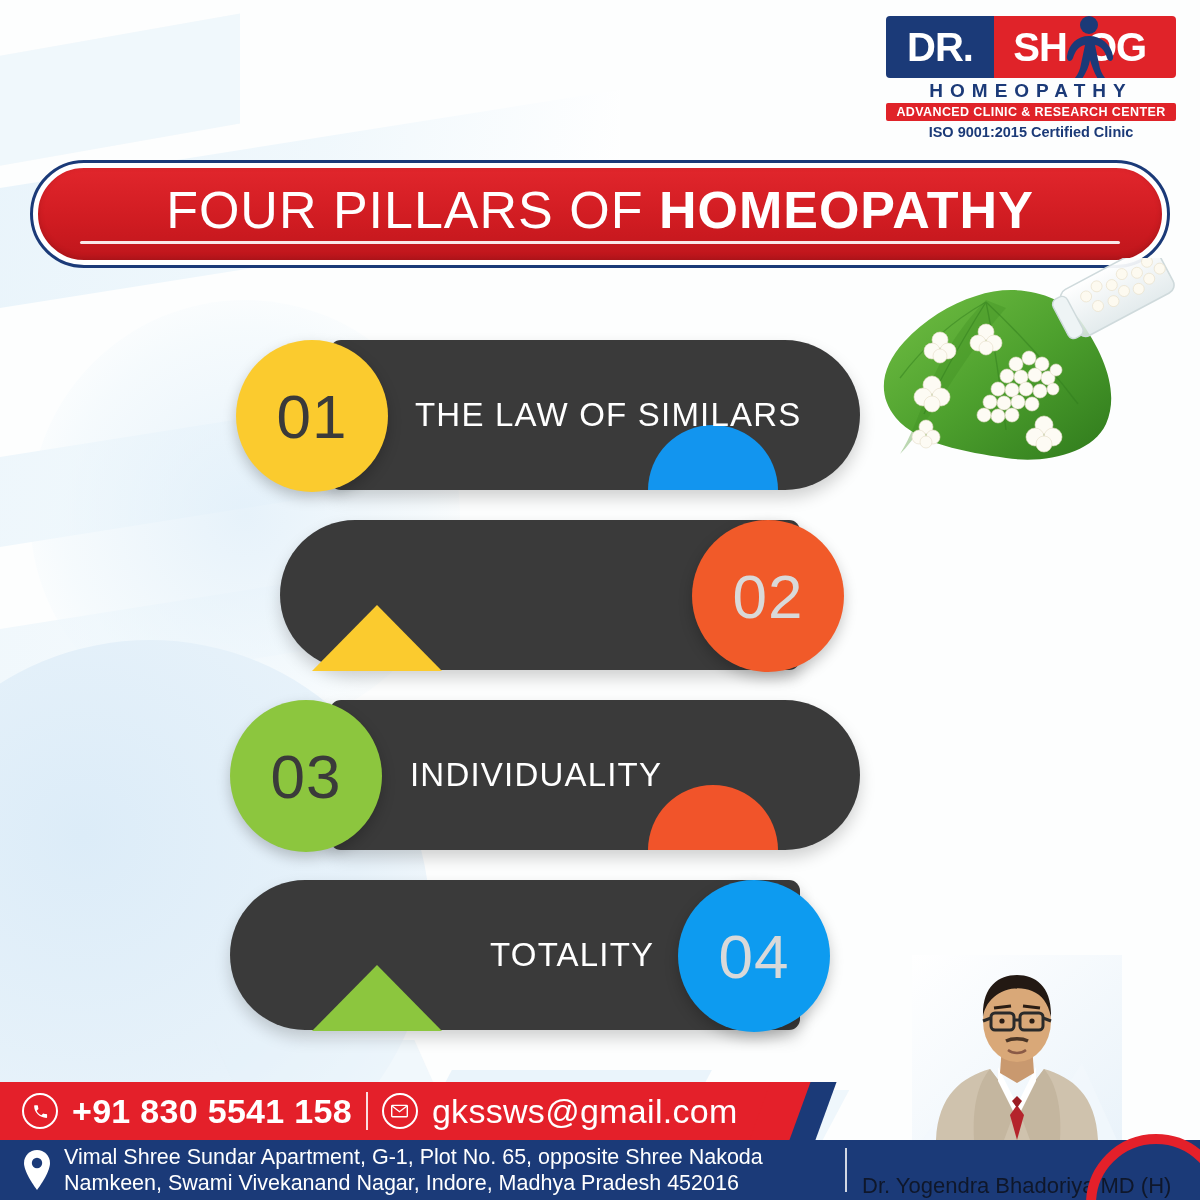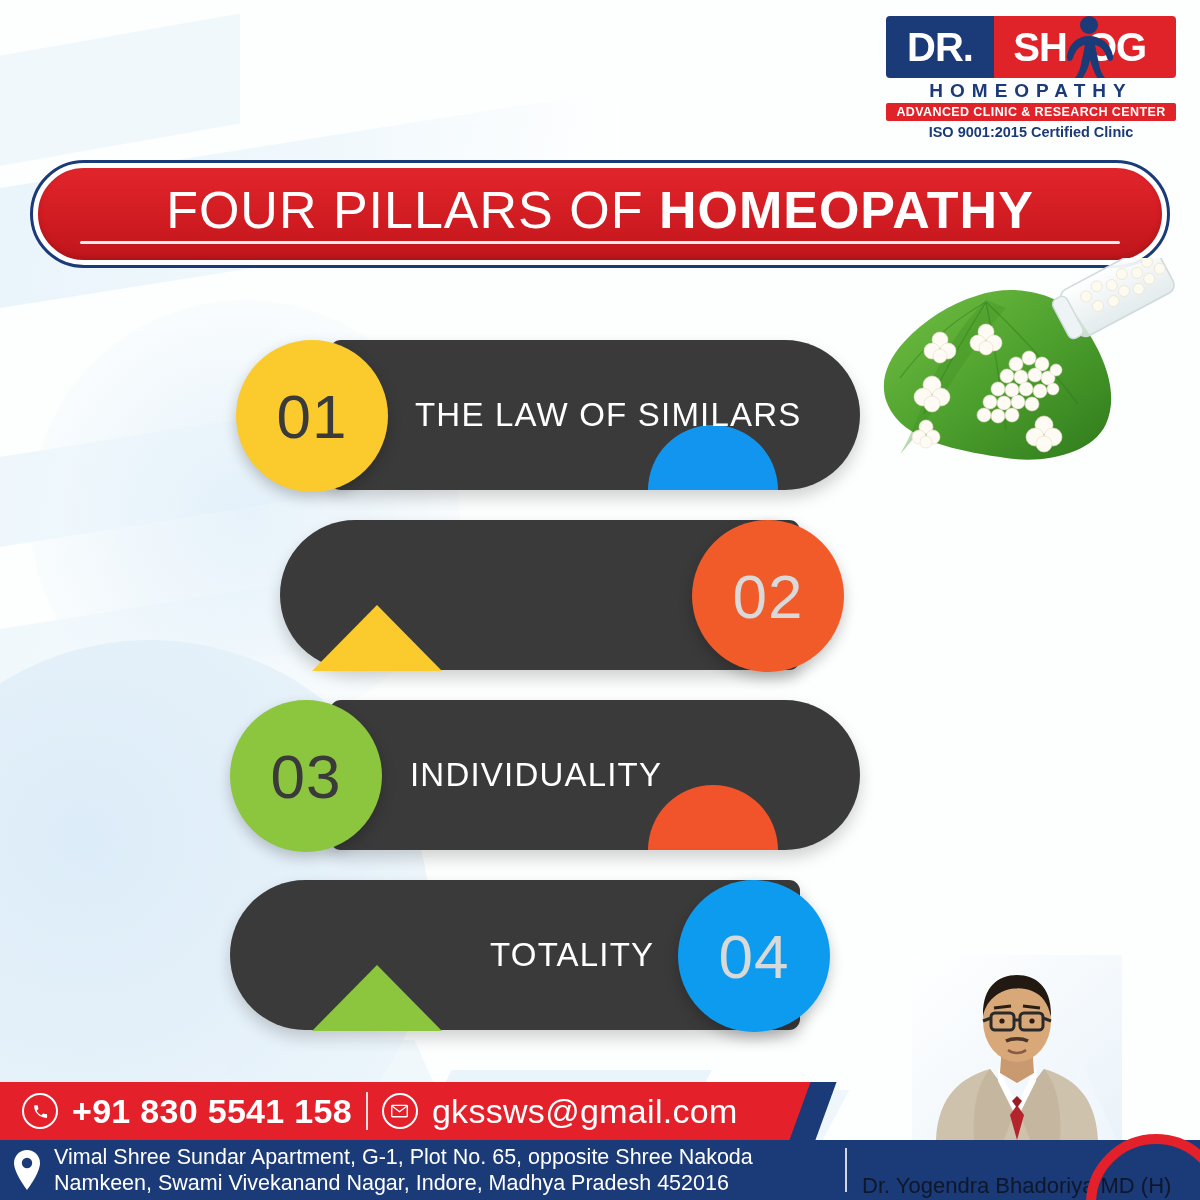--- a/index.html
+++ b/index.html
@@ -78,21 +78,21 @@
   .f-red-skew{position:absolute;left:760px;top:0;width:50px;height:58px;background:#e4202a;transform:skewX(-20deg);}
   .f-navy-skew{position:absolute;left:800px;top:0;width:26px;height:58px;background:#1b3a78;transform:skewX(-20deg);}
   .f-red-line{position:absolute;left:0;top:58px;width:836px;height:3px;background:#ffffff;}
   .f-navy{position:absolute;left:0;top:58px;width:1200px;height:60px;background:#1b3a78;}
   .f-contact{position:absolute;left:22px;top:0;height:58px;display:flex;align-items:center;gap:14px;color:#fff;}
   .f-num{font-size:34px;font-weight:bold;letter-spacing:.3px;}
   .f-mail{font-size:34px;font-weight:normal;letter-spacing:.3px;}
   .f-div{width:2px;height:38px;background:rgba(255,255,255,.85);}
   .icon-circ{width:32px;height:32px;border:2px solid #fff;border-radius:50%;
       display:flex;align-items:center;justify-content:center;flex:0 0 32px;}
-  .f-addr{position:absolute;left:12px;top:58px;height:60px;display:flex;align-items:center;gap:12px;color:#fff;}
+  .f-addr{position:absolute;left:22px;top:58px;height:60px;display:flex;align-items:center;gap:12px;color:#fff;}
   .f-addr-text{font-size:21.5px;line-height:1.22;}
   .f-addr-div{position:absolute;left:845px;top:66px;width:2px;height:44px;background:rgba(255,255,255,.8);}
   .f-doc{position:absolute;left:862px;top:58px;height:60px;display:flex;align-items:center;color:#0f172a;font-size:22px;margin-top:16px;}
   .f-arc{position:absolute;right:-26px;top:52px;width:120px;height:120px;border-radius:50%;
       border:10px solid #e4202a;background:transparent;}
   .doc-photo{position:absolute;right:78px;bottom:60px;width:210px;height:185px;overflow:hidden;}
 </style>
 </head>
 <body>
 

